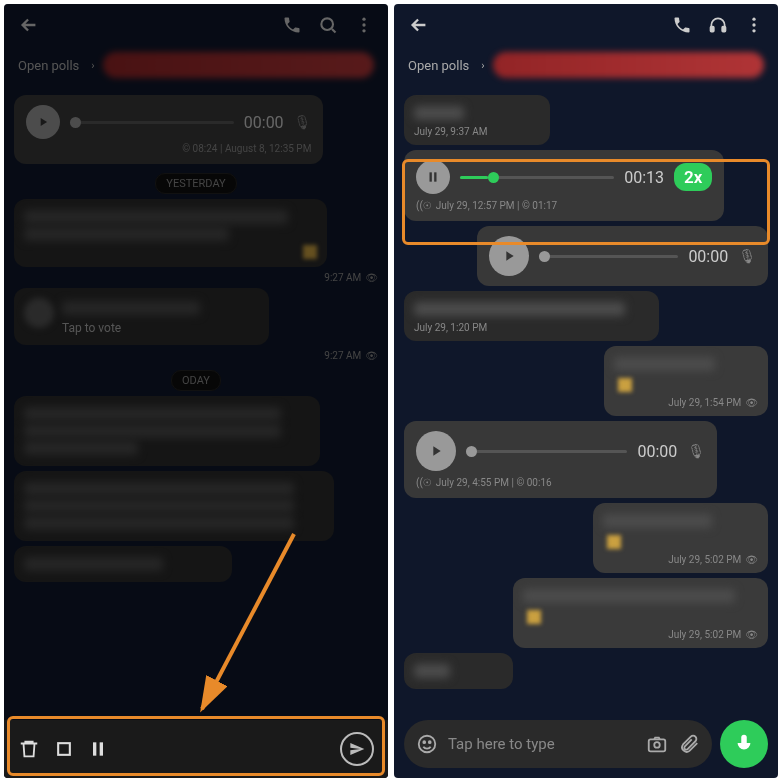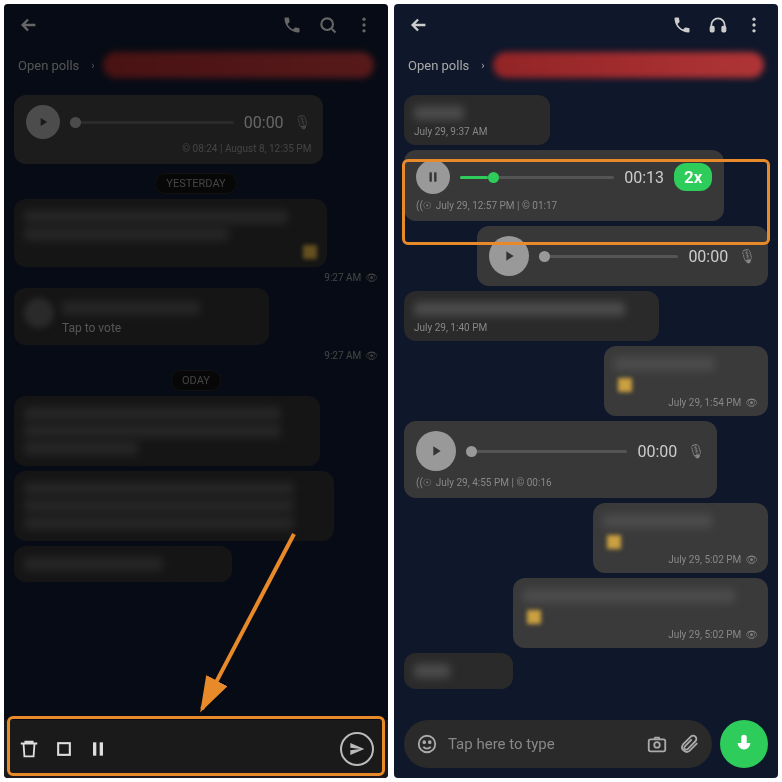--- a/index.html
+++ b/index.html
@@ -257,21 +257,21 @@
         <div class="track">
             <div class="dot"></div>
           </div>
         <div class="atime">00:00</div>
         <span class="mic-s">🎙</span>
       </div>
     </div>
 
     <div class="bubble in" style="width:70%;">
       <div class="blur-txt l"></div>
-      <div class="sub">July 29, 1:40 PM</div>
+      <div class="sub">July 29, 1:20 PM</div>
     </div>
 
     <div class="bubble out" style="width:45%;">
       <div class="blur-txt m"></div><span class="badge-y"></span>
       <div class="meta">
           <span>July 29, 1:54 PM</span> 
           <span class="eye">👁</span>
         </div>
     </div>
 

